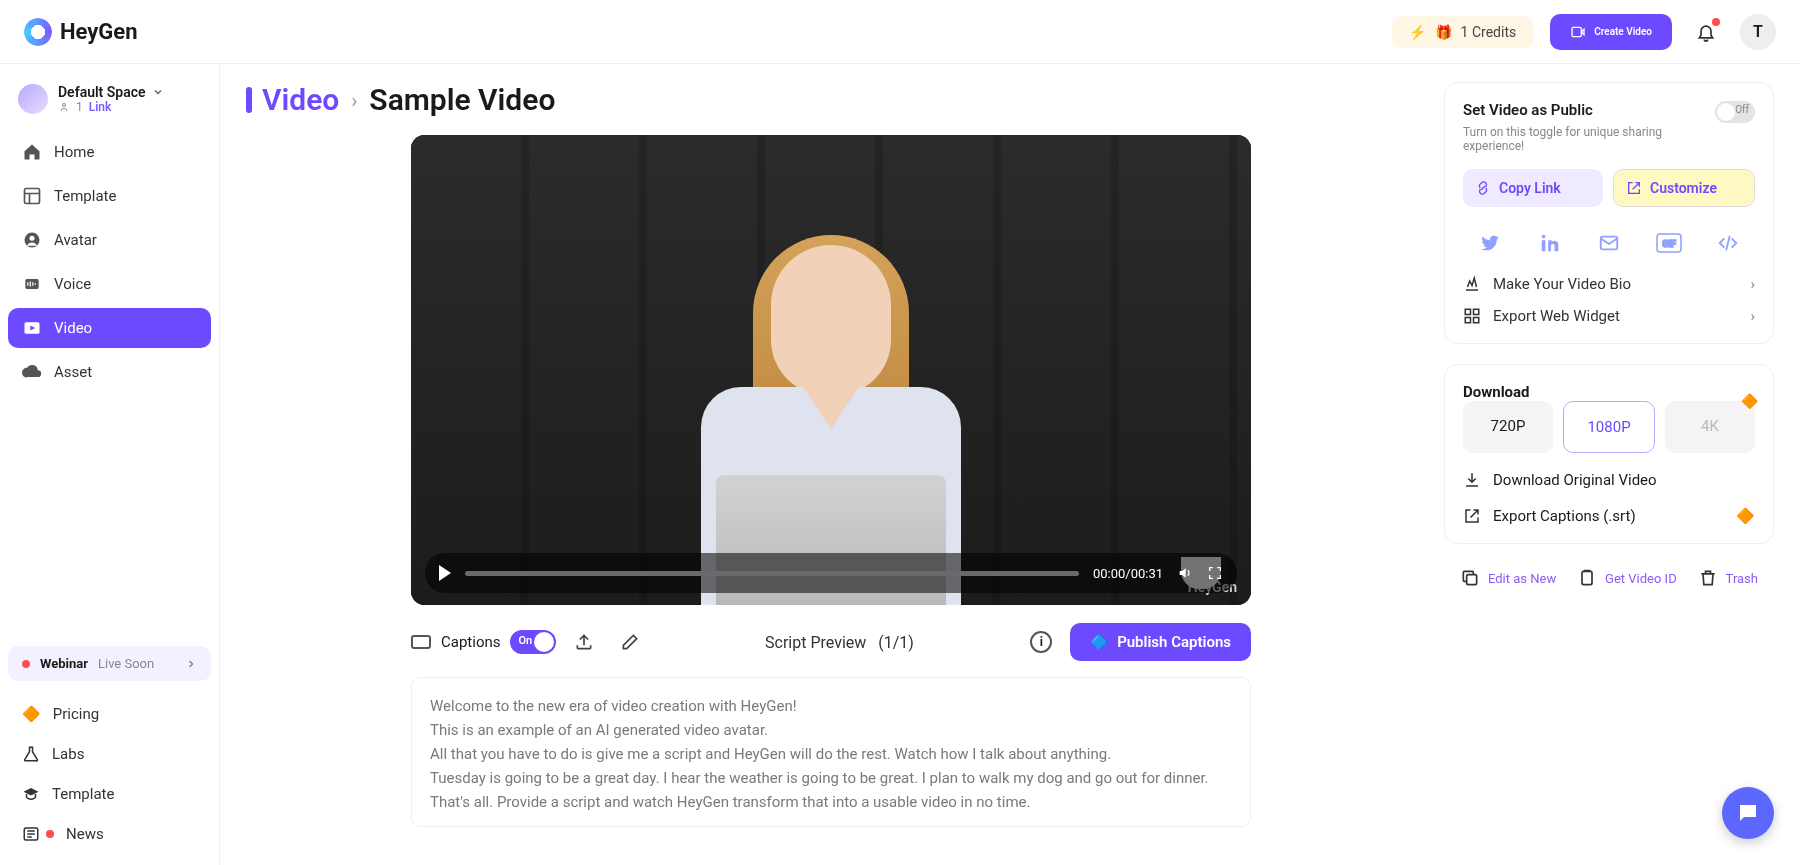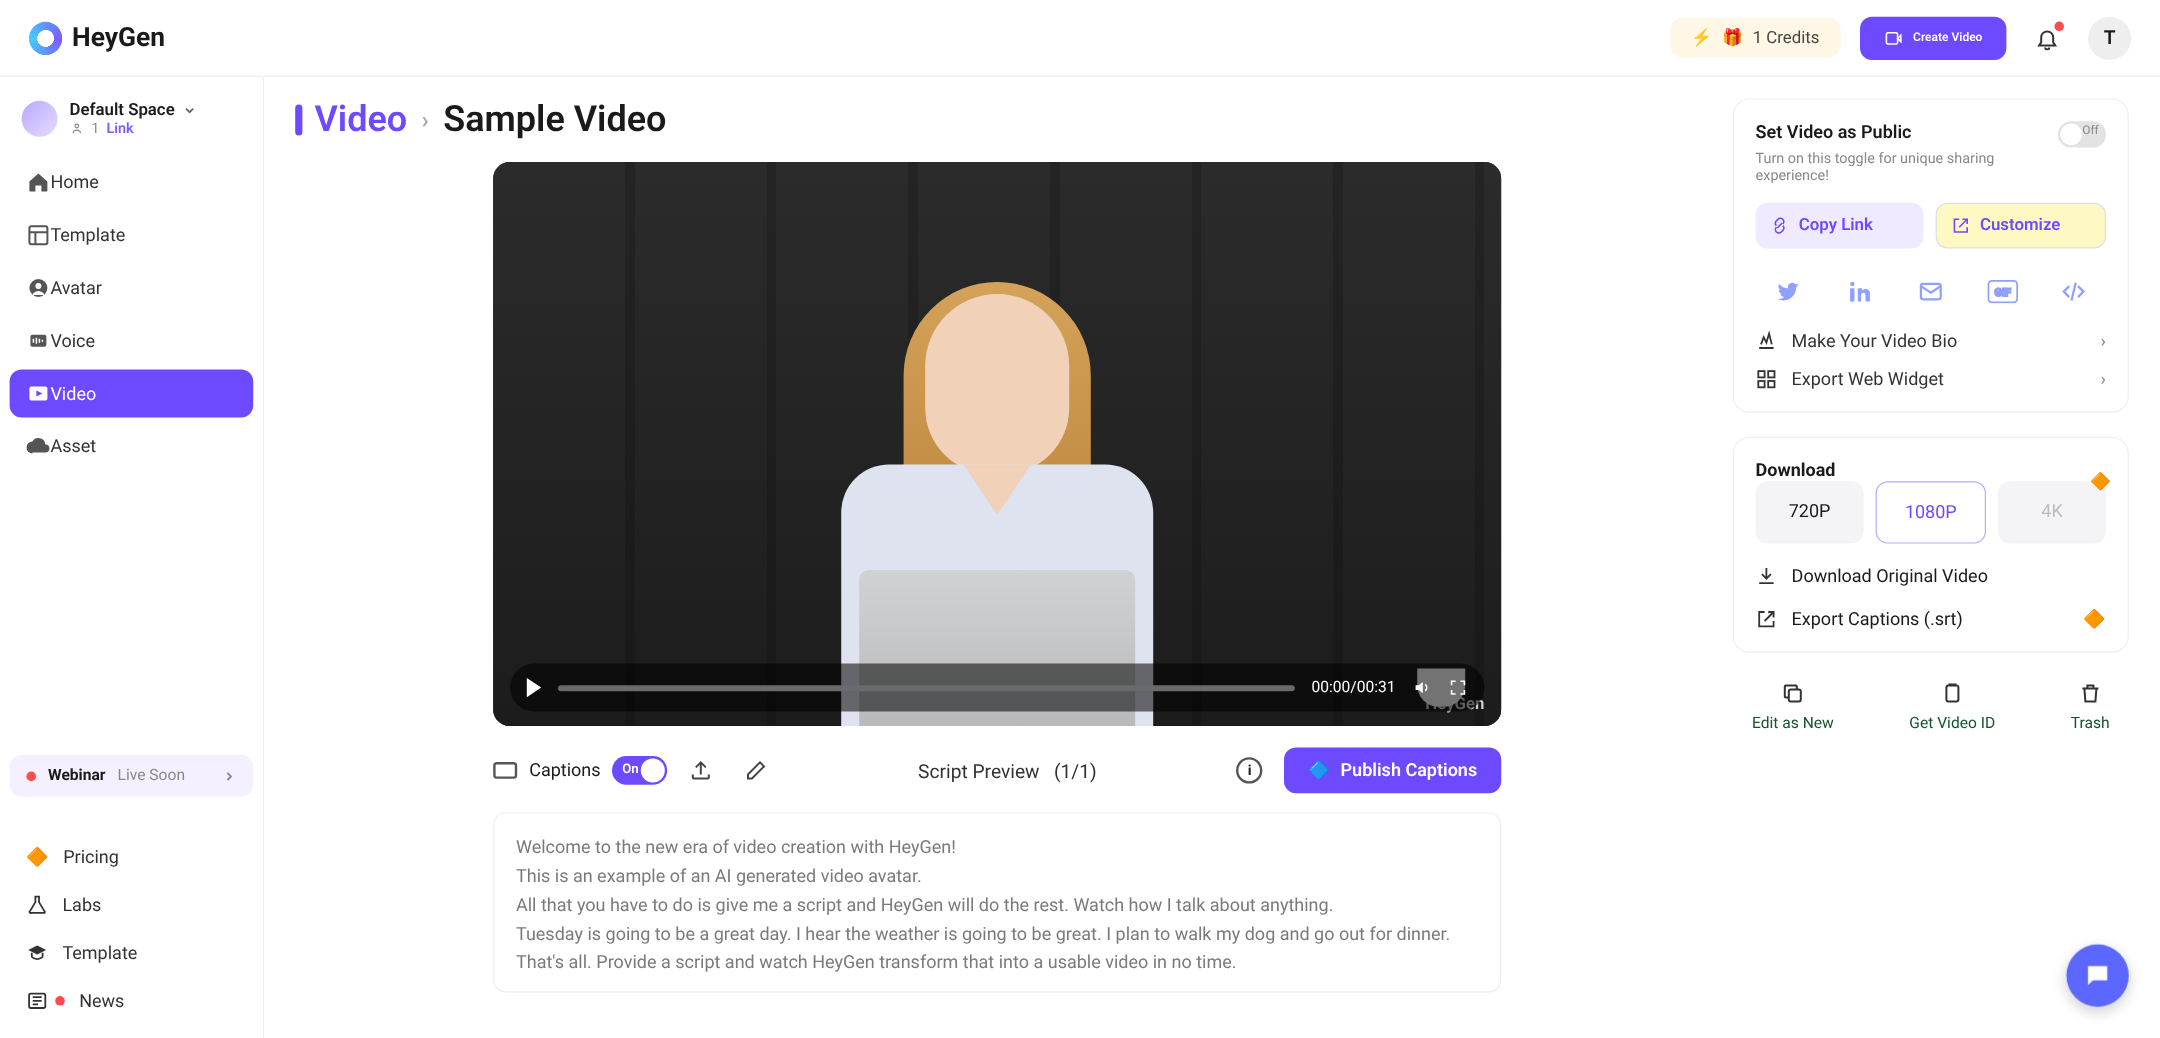--- a/index.html
+++ b/index.html
@@ -15,26 +15,26 @@
   .av-circle{width:36px;height:36px;border-radius:50%;background:#eee;display:flex;align-items:center;justify-content:center;font-weight:600}
 
   .layout{display:flex;height:calc(100% - 64px)}
   .sidebar{width:220px;border-right:1px solid #eee;padding:12px 8px;display:flex;flex-direction:column}
   .space-row{display:flex;align-items:center;gap:10px;padding:8px 10px 14px}
   .space-icon{width:30px;height:30px;border-radius:50%;background:linear-gradient(135deg,#b8a8ff,#e8dcff);}
   .space-name{font-size:14px;font-weight:600;display:flex;align-items:center;gap:6px}
   .space-sub{font-size:12px;color:#888;display:flex;align-items:center;gap:6px}
   .free-tag{color:#7b5cff;font-weight:600}
   .nav{display:flex;flex-direction:column;gap:4px;margin-top:4px}
-  .nav-item{display:flex;align-items:center;padding:10px 14px;border-radius:10px;color:#333;cursor:pointer;font-size:15px}
+  .nav-item{display:flex;align-items:center;gap:12px;padding:10px 14px;border-radius:10px;color:#333;cursor:pointer;font-size:15px}
   .nav-item .ic{width:20px;height:20px;color:#555}
   .nav-item.active{background:#6d4aff;color:#fff}
   .nav-item.active .ic{color:#fff}
   .sidebar-bottom{margin-top:auto;display:flex;flex-direction:column;gap:2px}
-  .webinar{background:#f5f0ff;border-radius:10px;padding:10px 14px;display:flex;align-items:center;gap:10px;font-size:13px;margin-bottom:29px;cursor:pointer}
+  .webinar{background:#f5f0ff;border-radius:10px;padding:10px 14px;display:flex;align-items:center;gap:10px;font-size:13px;margin-bottom:12px;cursor:pointer}
   .red-dot{width:8px;height:8px;background:#ff4d4f;border-radius:50%}
   .bot-item{display:flex;align-items:center;gap:12px;padding:10px 14px;font-size:15px;color:#333;cursor:pointer}
   .news-dot{width:8px;height:8px;background:#ff4d4f;border-radius:50%;margin-left:-6px}
   .gem{color:#ffb300}
 
   .main{flex:1;padding:18px 26px 0;display:flex;gap:28px;overflow:hidden}
   .center{flex:1;min-width:0}
   .crumbs{display:flex;align-items:center;gap:12px;font-size:30px;font-weight:600;margin-bottom:18px}
   .crumb-video{color:#6d4aff;display:flex;align-items:center;gap:10px}
   .crumb-bar{width:6px;height:26px;background:#6d4aff;border-radius:3px;display:inline-block}
@@ -92,21 +92,21 @@
   .line-item .arrow{margin-left:auto;color:#888}
   .dl-title{font-size:15px;font-weight:700;}
   .res-row{display:flex;gap:10px;position:relative}
   .res-btn{flex:1;padding:16px 0;text-align:center;font-size:15px;border-radius:10px;background:#f4f4f6;cursor:pointer}
   .res-btn.sel{border:1px solid #b9a8ff;color:#6d4aff;background:#fff}
   .res-btn.dis{color:#bbb}
   .res-gem{position:absolute;top:-8px;right:-4px;color:#ffb300;font-size:14px}
   .dl-line{display:flex;align-items:center;gap:12px;margin-top:18px;font-size:15px;cursor:pointer}
   .dl-line .gem-r{margin-left:auto;color:#ffb300}
   .tri-actions{display:flex;justify-content:space-between;padding:4px 16px 0}
-  .tri{display:flex;flex-direction:column;align-items:center;gap:8px;font-size:13px;color:#14532d;cursor:pointer}
+  .tri{display:flex;flex-direction:row;align-items:center;gap:8px;font-size:13px;color:#8b5cf6;cursor:pointer}
 
   .fab{position:fixed;right:26px;bottom:26px;width:52px;height:52px;border-radius:50%;background:#5b67ff;display:flex;align-items:center;justify-content:center;color:#fff;cursor:pointer;box-shadow:0 4px 12px rgba(0,0,0,.2)}
   svg{display:block}
 </style>
 </head>
 <body>
 
 <div class="topbar">
   <div class="logo">
     <span class="logo-swirl"></span>

